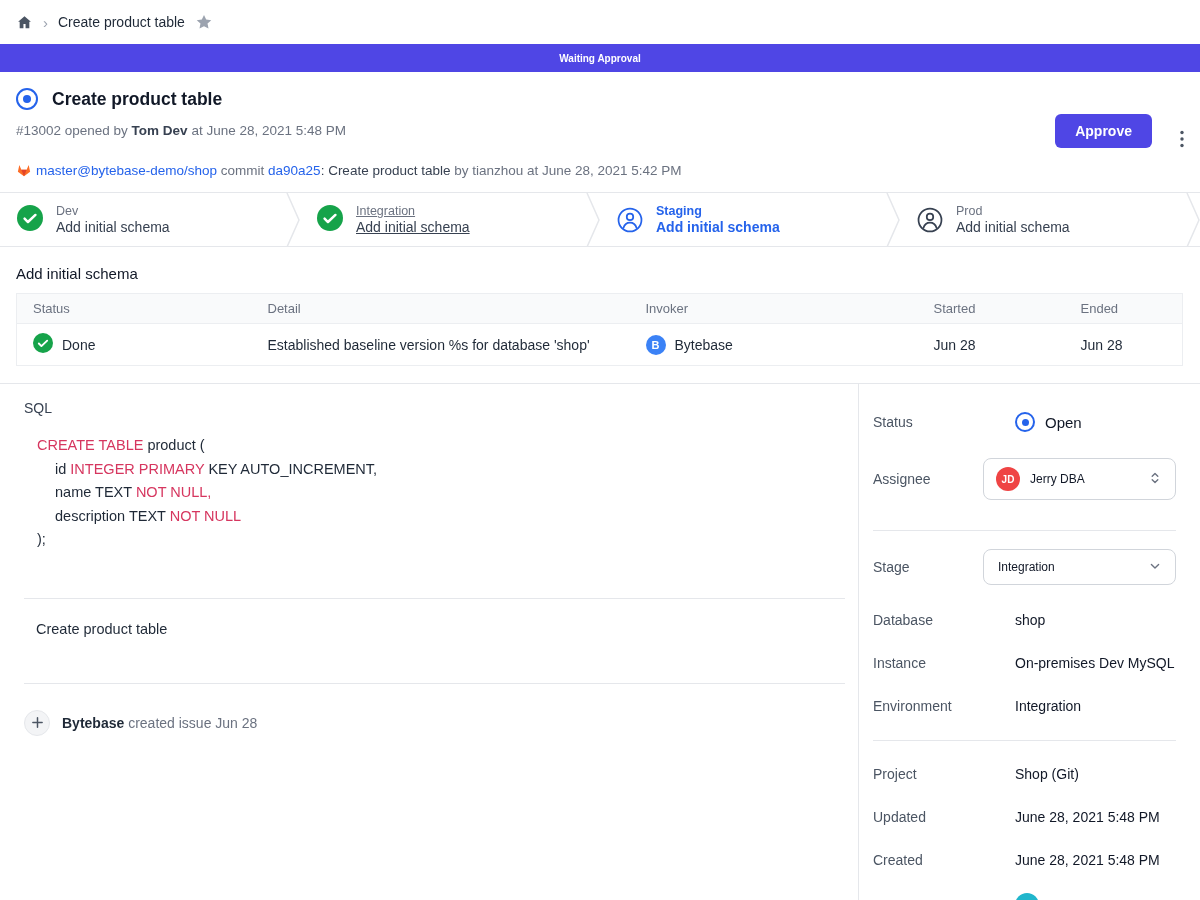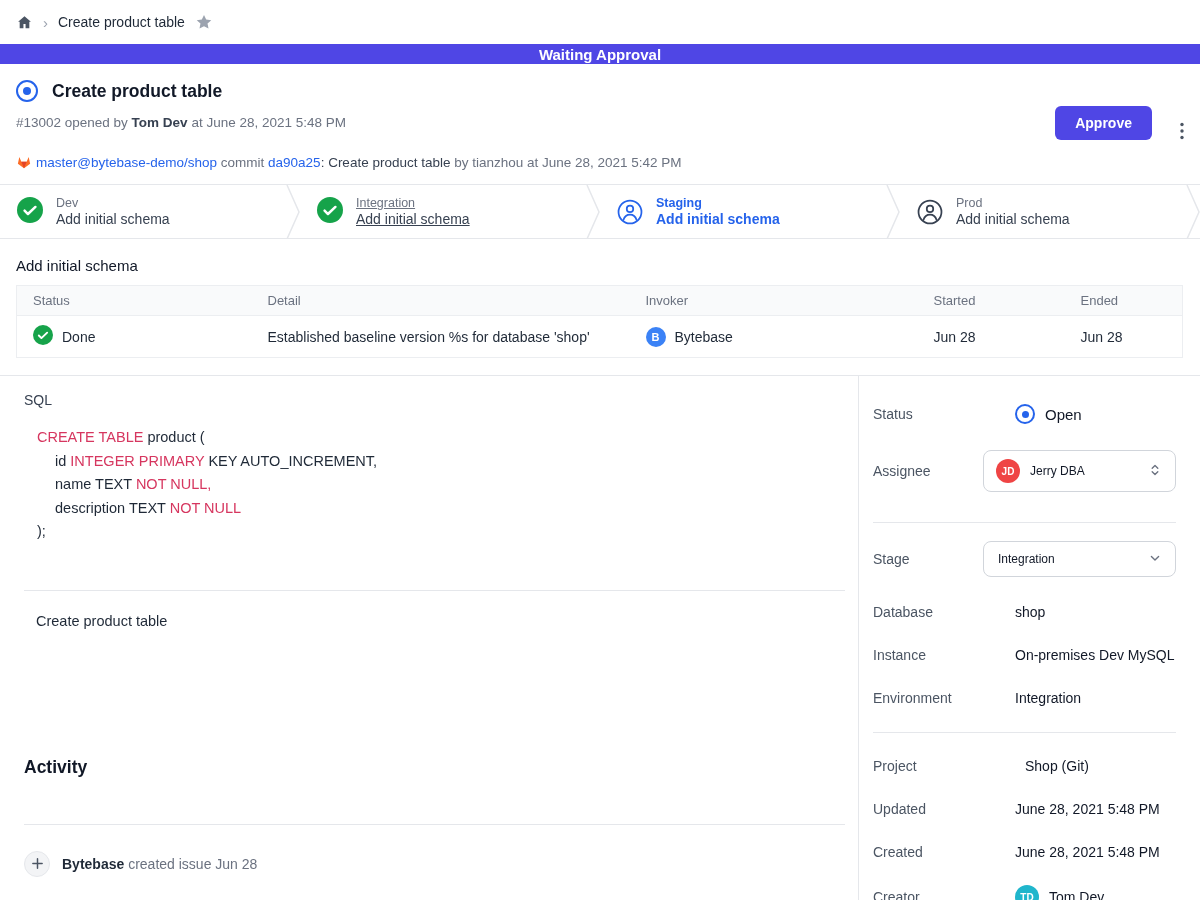--- a/index.html
+++ b/index.html
@@ -10,21 +10,21 @@
   body{font-family:"Liberation Sans",sans-serif;background:#fff;}
   .page{width:1200px;height:900px;overflow:hidden;background:#fff;position:relative;}
 
   
   .crumbbar{height:44px;display:flex;align-items:center;padding:0 16px;gap:10px;}
   .crumb-title{font-size:14px;color:#1f2937;}
   .crumb-sep{color:#9ca3af;font-size:15px;line-height:1;}
   .icon-btn{display:inline-flex;align-items:center;justify-content:center;background:none;border:none;cursor:pointer;padding:0;}
 
   
-  .banner{height:20px;background:var(--accent);color:#fff;font-size:15px;font-weight:700;display:flex;align-items:center;justify-content:center;}
+  .banner{height:28px;background:var(--accent);color:#fff;font-size:10px;font-weight:700;display:flex;align-items:center;justify-content:center;}
 
   
   .issue-header{position:relative;padding:16px 16px 0 16px;}
   .title-row{display:flex;align-items:center;gap:14px;}
   .radio-icon{width:22px;height:22px;border:2px solid var(--link);border-radius:50%;display:inline-flex;align-items:center;justify-content:center;flex:none;}
   .radio-icon::after{content:"";width:8px;height:8px;border-radius:50%;background:var(--link);}
   .issue-title{font-size:17.5px;font-weight:700;color:var(--dark);}
   .meta-line{margin-top:13px;font-size:13.5px;color:var(--gray);}
   .meta-line .strong{color:var(--mid);font-weight:600;}
   .commit-line{margin-top:24px;font-size:13.5px;color:var(--gray);display:flex;align-items:center;gap:4px;}
@@ -265,21 +265,20 @@
 
   <div class="content">
     <div class="main">
       <div class="sql-label">SQL</div>
       <div class="sql-code"><div class="code-line"><span class="kw">CREATE TABLE</span><span> product (</span></div><div class="code-line indent"><span>id </span><span class="kw">INTEGER PRIMARY</span><span> KEY AUTO_INCREMENT,</span></div><div class="code-line indent"><span>name TEXT </span><span class="kw">NOT NULL,</span></div><div class="code-line indent"><span>description TEXT </span><span class="kw">NOT NULL</span></div><div class="code-line"><span>);</span></div></div>
 
       <hr class="divider">
 
       <div class="desc-text">Create product table</div>
 
-      <div class="activity-title">Activity</div>
       <hr class="divider activity-divider">
 
       <div class="timeline">
         <div class="timeline-item">
           <span class="plus-circle">
             <svg viewBox="0 0 14 14" width="13" height="13" stroke="#4b5563" stroke-width="1.6" stroke-linecap="round">
                 <path d="M7 2v10M2 7h10"></path>
               </svg>
           </span>
           <span class="activity-text"><span class="strong">Bytebase</span><span> created issue Jun 28</span></span>
@@ -328,21 +327,21 @@
         <span class="side-label">Instance</span>
         <span class="side-value">On-premises Dev MySQL</span>
       </div>
       <div class="side-row info-row">
         <span class="side-label">Environment</span>
         <span class="side-value">Integration</span>
       </div>
 
       <hr class="side-hr side-hr2">
 
-      <div class="side-row info-row" style="margin-top:23px;gap:10px;">
+      <div class="side-row info-row" style="margin-top:23px;">
         <span class="side-label">Project</span>
         <span class="side-value">Shop (Git)</span>
       </div>
       <div class="side-row info-row">
         <span class="side-label">Updated</span>
         <span class="side-value">June 28, 2021 5:48 PM</span>
       </div>
       <div class="side-row info-row">
         <span class="side-label">Created</span>
         <span class="side-value">June 28, 2021 5:48 PM</span>

